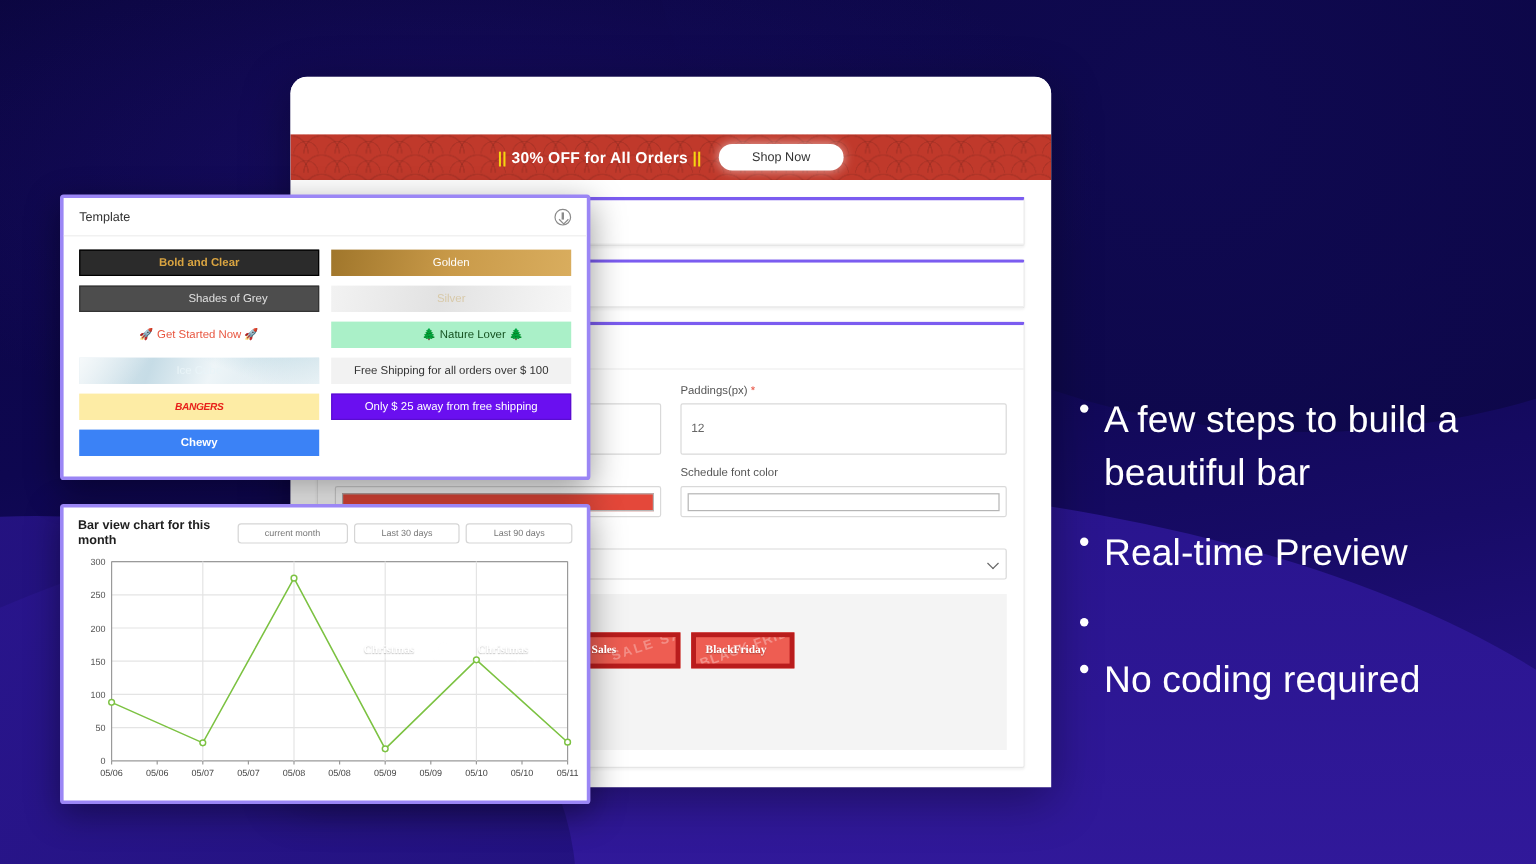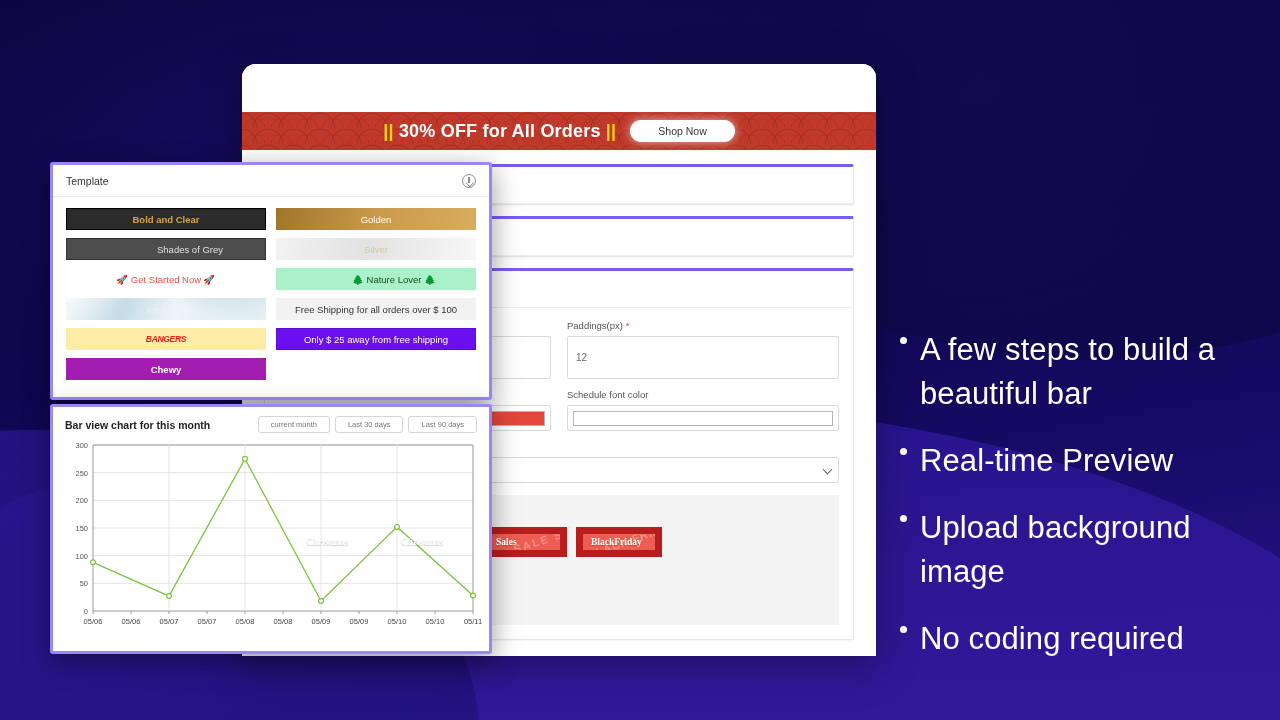--- a/index.html
+++ b/index.html
@@ -66,21 +66,21 @@
       radial-gradient(circle at 0% 100%, transparent 46%, rgba(0,0,0,.10) 47%, rgba(0,0,0,.10) 50%, transparent 51%),
       radial-gradient(circle at 100% 100%, transparent 46%, rgba(0,0,0,.10) 47%, rgba(0,0,0,.10) 50%, transparent 51%);
     background-size: 26px 16px;
     display: flex;
     align-items: center;
     justify-content: center;
     gap: 14px;
   }
   .ann-text {
     color: #fff;
-    font-size: 18px;
+    font-size: 13px;
     font-weight: bold;
     letter-spacing: .2px;
     white-space: nowrap;
   }
   .ann-text .pipe { color: #f5d510; }
   .ann-btn {
     background: #fff;
     color: #333;
     font-size: 10.5px;
     padding: 5px 28px;
@@ -185,21 +185,21 @@
   }
   .gradient-title {
     font-size: 10px;
     font-weight: bold;
     color: #333;
     margin-bottom: 9px;
   }
   .thumbs { display: flex; gap: 9px; }
   .thumb {
     width: 86px; height: 30px;
-    border: 7px solid #b91c1c;
+    border: 4px solid #b91c1c;
     display: flex;
     align-items: center;
     padding-left: 8px;
     position: relative;
     overflow: hidden;
     cursor: pointer;
   }
   .thumb span {
     color: #fff;
     font-size: 9.5px;
@@ -344,26 +344,26 @@
   }
   .t-ice    { background:linear-gradient(110deg,#dce9ef 0%, #c6dce6 30%, #eef5f8 55%, #cfe2ea 100%); color:#e9f4f8; }
   .t-ice::before {
     content:""; position:absolute; inset:0; z-index:1;
     background-image:
       linear-gradient(125deg, rgba(255,255,255,.75) 0%, transparent 28%),
       linear-gradient(-50deg, rgba(255,255,255,.6) 0%, transparent 35%),
       linear-gradient(200deg, rgba(160,200,215,.5) 0%, transparent 40%);
   }
   .t-bangers{ background:#fdeca5; color:#e8201a; font-style:italic; font-weight:bold; font-size:8.5px; letter-spacing:-.3px; }
-  .t-chewy  { background:#a21caf; color:#fff; font-weight:bold; }
+  .t-chewy  { background:#3b82f6; color:#fff; font-weight:bold; }
 
   
   .chart-card {
     position: absolute;
-    left: 50px; top: 404px;
+    left: 50px; top: 420px;
     width: 442px; height: 250px;
     background: #fff;
     border: 3px solid #9b86f5;
     border-radius: 3px;
     box-shadow: 0 8px 28px rgba(0,0,0,.4);
     overflow: hidden;
   }
   .chart-head {
     display: flex;
     align-items: center;
@@ -371,21 +371,21 @@
     padding: 9px 12px 4px 12px;
   }
   .chart-title { font-size: 10.5px; font-weight: bold; color: #1f1f1f; }
   .chart-btns { display: flex; gap: 5px; }
   .chart-btn {
     font-size: 7.5px;
     color: #777;
     background: #fff;
     border: 1px solid #d5d5d5;
     border-radius: 3px;
-    padding: 3px 12px;
+    padding: 3px 22px;
     cursor: pointer;
     white-space: nowrap;
     font-family: "Liberation Sans", sans-serif;
   }
   .chart-area { padding: 2px 10px 8px 6px; }
   .chart-svg { display:block; }
 
   
   .features {
     position: absolute;
@@ -638,19 +638,18 @@
   <div class="feat-item">
     <div class="feat-bullet"></div>
     <div class="feat-text">A few steps to build a beautiful bar</div>
   </div>
   <div class="feat-item">
     <div class="feat-bullet"></div>
     <div class="feat-text">Real-time Preview</div>
   </div>
   <div class="feat-item">
     <div class="feat-bullet"></div>
-    <div class="feat-text">Upload background image</div>
   </div>
   <div class="feat-item">
     <div class="feat-bullet"></div>
     <div class="feat-text">No coding required</div>
   </div>
 </div>
 
 </body></html>

